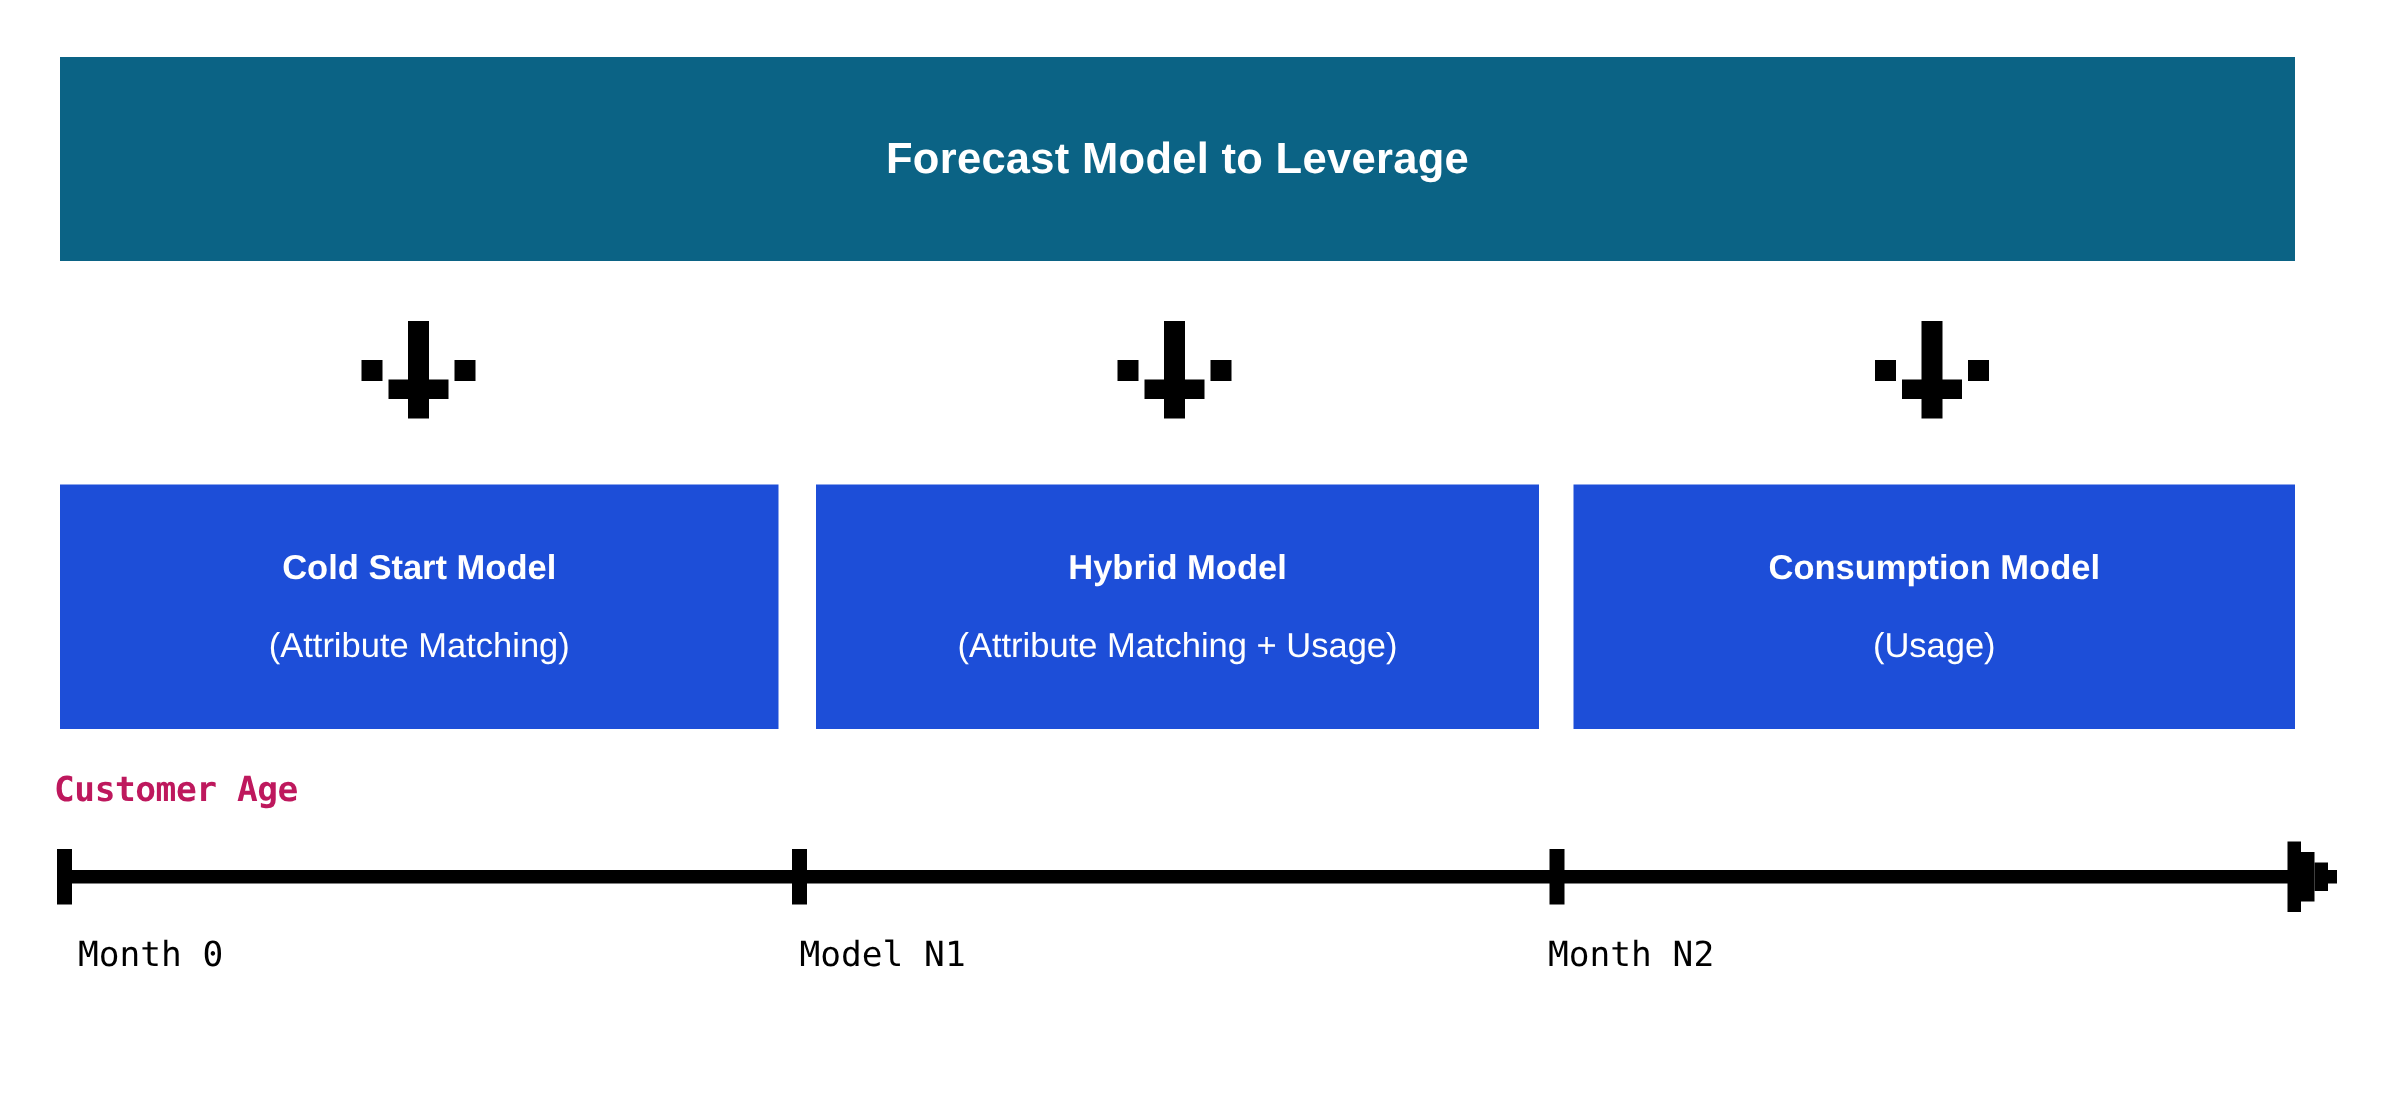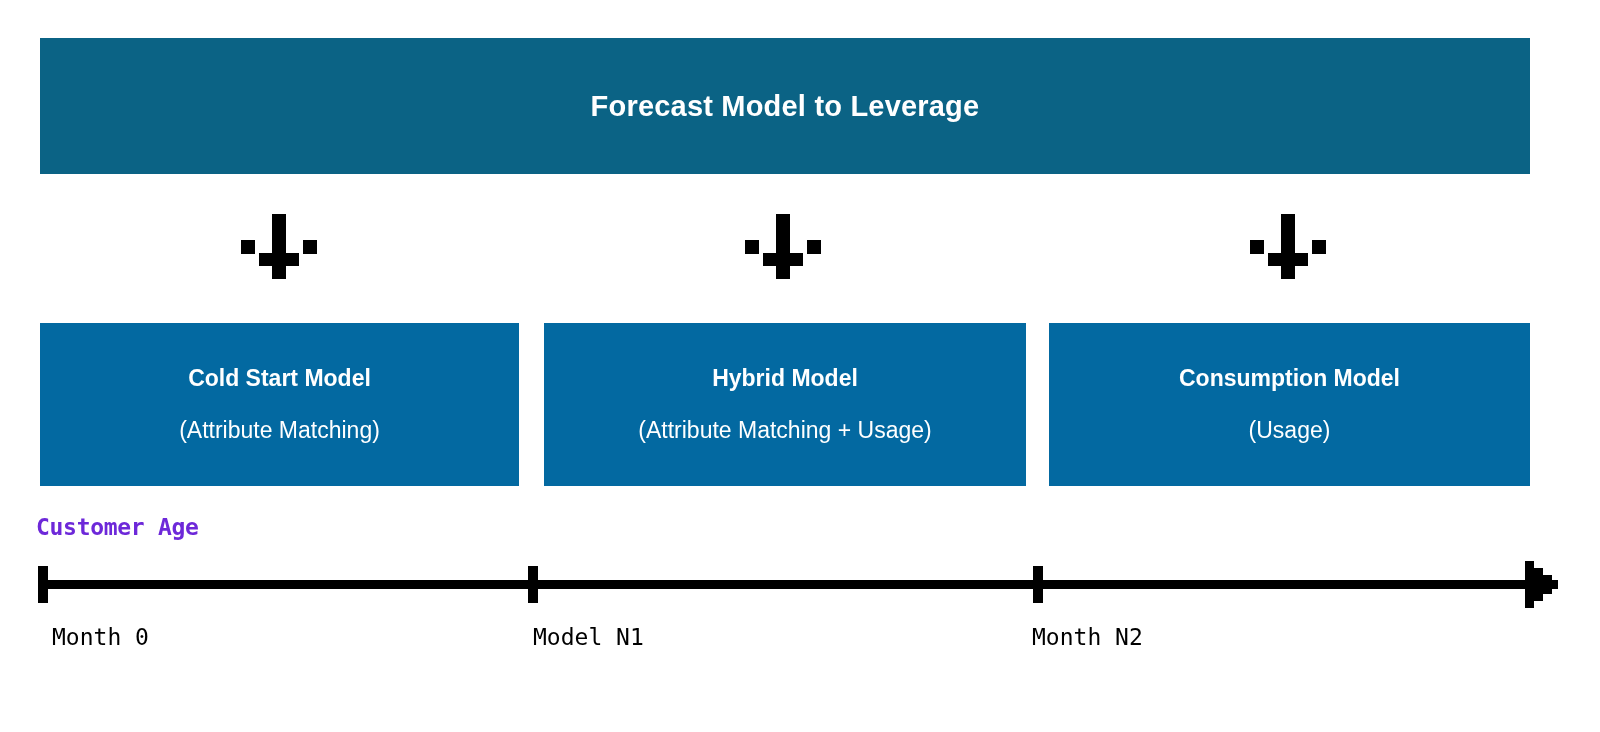--- a/index.html
+++ b/index.html
@@ -65,21 +65,21 @@
     position: absolute;
     left: 40px;
     top: 323px;
     width: 1490px;
     height: 163px;
   }
   .model-box {
     position: absolute;
     top: 0;
     height: 163px;
-    background: #0369a1;
+    background: #1d4ed8;
     display: flex;
     flex-direction: column;
     align-items: center;
     justify-content: center;
     box-sizing: border-box;
   }
   .model-title {
     color: #ffffff;
     font-family: "Liberation Sans", sans-serif;
     font-weight: bold;
@@ -95,21 +95,21 @@
     line-height: 1.25;
     margin-top: 23px;
     white-space: nowrap;
   }
 
   
   .axis-label {
     position: absolute;
     left: 36px;
     top: 514px;
-    color: #6d28d9;
+    color: #be185d;
     font-family: "DejaVu Sans Mono", monospace;
     font-weight: bold;
     font-size: 23px;
     letter-spacing: -0.3px;
     white-space: nowrap;
   }
 
   .axis-area {
     position: absolute;
     left: 0;

